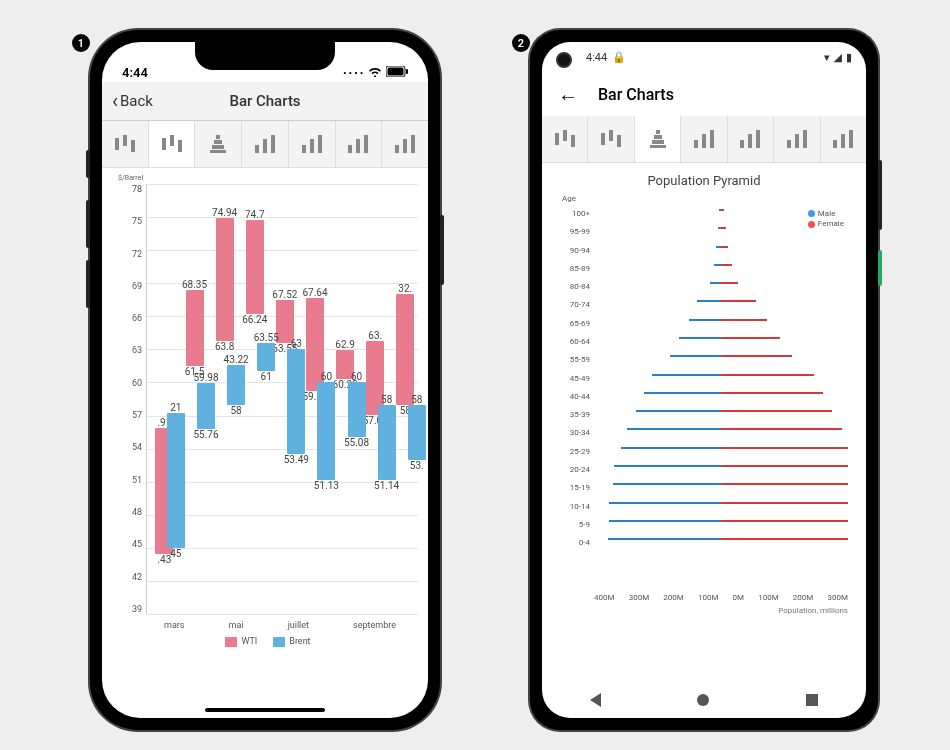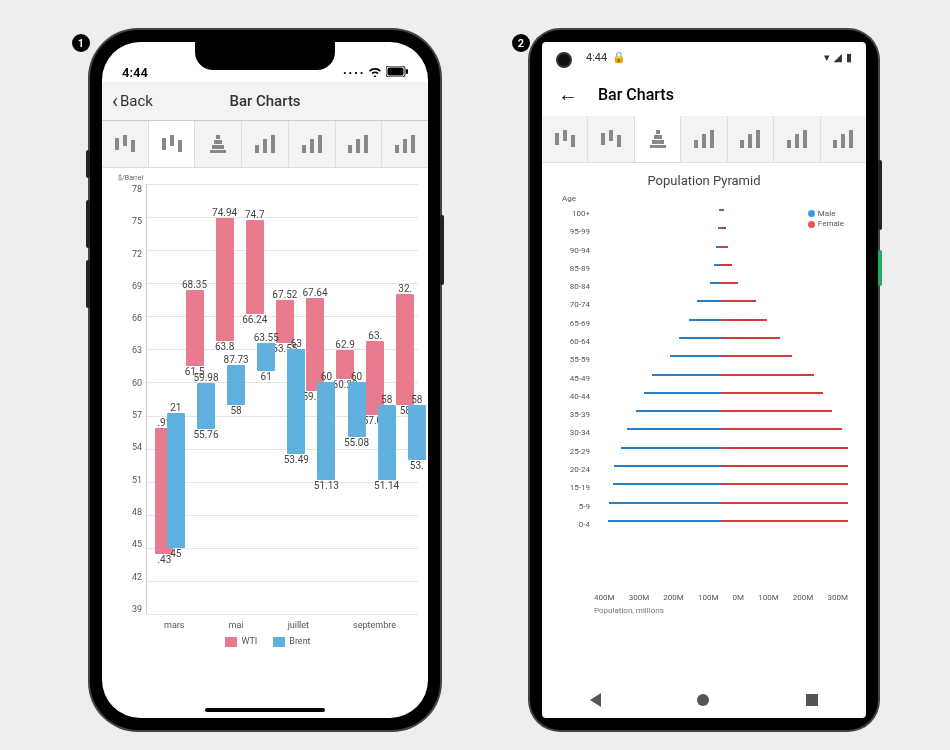--- a/index.html
+++ b/index.html
@@ -45,21 +45,21 @@
   .range-bar .lbl.top{top:-11px;}
   .range-bar .lbl.bot{bottom:-11px;}
   .c-wti{background:#e87b8e;}
   .c-brent{background:#60b0e0;}
   .xaxis1{display:flex;margin-left:24px;font-size:9px;color:#555;justify-content:space-around;padding-top:6px;}
   .legend1{display:flex;justify-content:center;gap:16px;font-size:9px;color:#555;margin-top:6px;}
   .legend-sw{width:12px;height:10px;display:inline-block;vertical-align:middle;margin-right:4px;}
 
   
   .android{position:absolute;left:530px;top:30px;width:348px;height:700px;border-radius:30px;background:#000;box-shadow:0 0 0 2px #444;}
-  .android .screen{position:absolute;inset:12px;border-radius:4px;overflow:hidden;background:#fff;}
+  .android .screen{position:absolute;inset:12px;border-radius:28px;overflow:hidden;background:#fff;}
   .android .cam{position:absolute;top:22px;left:26px;width:12px;height:12px;border-radius:50%;background:#111;z-index:10;border:2px solid #333;}
   .android .btn-side{position:absolute;background:#222;border-radius:3px;}
   .android .btn-side.r1{right:-4px;top:130px;width:4px;height:70px;}
   .android .btn-side.r2{right:-4px;top:220px;width:4px;height:36px;background:#2a6;}
 
   .and-status{height:30px;display:flex;align-items:center;justify-content:space-between;padding:0 14px 0 44px;font-size:11px;color:#333;}
   .and-status .rside{display:flex;gap:4px;align-items:center;}
   .and-nav{height:44px;display:flex;align-items:center;gap:20px;padding:0 16px;}
   .and-nav .arrow{font-size:20px;}
   .and-nav .title{font-size:16px;font-weight:500;}
@@ -72,21 +72,21 @@
   .plot2{position:relative;height:420px;margin-top:6px;}
   .pyr-rows{position:absolute;top:0;left:38px;right:4px;bottom:36px;}
   .pyr-row{position:relative;height:calc(100%/21);display:flex;align-items:flex-start;}
   .pyr-row .age{position:absolute;left:-36px;width:32px;text-align:right;font-size:8px;color:#555;}
   .pyr-row .barL{height:78%;background:#3b9be8;border:1px solid #2a7fc5;}
   .pyr-row .barR{height:78%;background:#ef5350;border:1px solid #d03a38;}
   .pyr-row .half{width:50%;display:flex;}
   .pyr-row .half.l{justify-content:flex-end;}
   .xaxis2{position:absolute;left:38px;right:4px;bottom:0;height:36px;}
   .xaxis2 .ticks{display:flex;justify-content:space-between;font-size:8px;color:#555;}
-  .xaxis2 .xlabel{text-align:left;font-size:8px;color:#777;margin-top:4px;}
+  .xaxis2 .xlabel{text-align:right;font-size:8px;color:#777;margin-top:4px;}
   .and-sysnav{position:absolute;left:0;right:0;bottom:0;height:36px;display:flex;align-items:center;justify-content:space-around;color:#555;font-size:13px;}
   .and-sysnav .sq{width:12px;height:12px;background:#555;}
   .and-sysnav .ci{width:12px;height:12px;border-radius:50%;background:#555;}
   .and-sysnav .tr{width:0;height:0;border-top:7px solid transparent;border-bottom:7px solid transparent;border-right:11px solid #555;}
 </style>
 </head>
 <body>
 
 <div class="stage">
   <div class="badge" style="left:72px;top:34px;">1</div>
@@ -252,21 +252,21 @@
               </div>
               <div class="range-bar c-brent" style="left: calc(7.33333%); top: 53.3077%; height: 31.3077%;">
                 <div class="lbl top">21</div>
                 <div class="lbl bot">45</div>
               </div>
               <div class="range-bar c-brent" style="left: calc(18.4444%); top: 46.2051%; height: 10.8205%;">
                 <div class="lbl top">59.98</div>
                 <div class="lbl bot">55.76</div>
               </div>
               <div class="range-bar c-brent" style="left: calc(29.5556%); top: 42.0769%; height: 9.20513%;">
-                <div class="lbl top">87.73</div>
+                <div class="lbl top">43.22</div>
                 <div class="lbl bot">58</div>
               </div>
               <div class="range-bar c-brent" style="left: calc(40.6667%); top: 37.0513%; height: 6.53846%;">
                 <div class="lbl top">63.55</div>
                 <div class="lbl bot">61</div>
               </div>
               <div class="range-bar c-brent" style="left: calc(51.7778%); top: 38.4615%; height: 24.3846%;">
                 <div class="lbl top">63</div>
                 <div class="lbl bot">53.49</div>
               </div>
@@ -521,20 +521,29 @@
               <div class="pyr-row">
                 <div class="age">15-19</div>
                 <div class="half l">
                   <div class="barL" style="width: 83.75%;"></div>
                 </div>
                 <div class="half">
                   <div class="barR" style="width: 100%;"></div>
                 </div>
               </div>
               <div class="pyr-row">
+                <div class="age">10-14</div>
+                <div class="half l">
+                  <div class="barL" style="width: 86.25%;"></div>
+                </div>
+                <div class="half">
+                  <div class="barR" style="width: 100%;"></div>
+                </div>
+              </div>
+              <div class="pyr-row">
                 <div class="age">5-9</div>
                 <div class="half l">
                   <div class="barL" style="width: 87%;"></div>
                 </div>
                 <div class="half">
                   <div class="barR" style="width: 100%;"></div>
                 </div>
               </div>
               <div class="pyr-row">
                 <div class="age">0-4</div>

